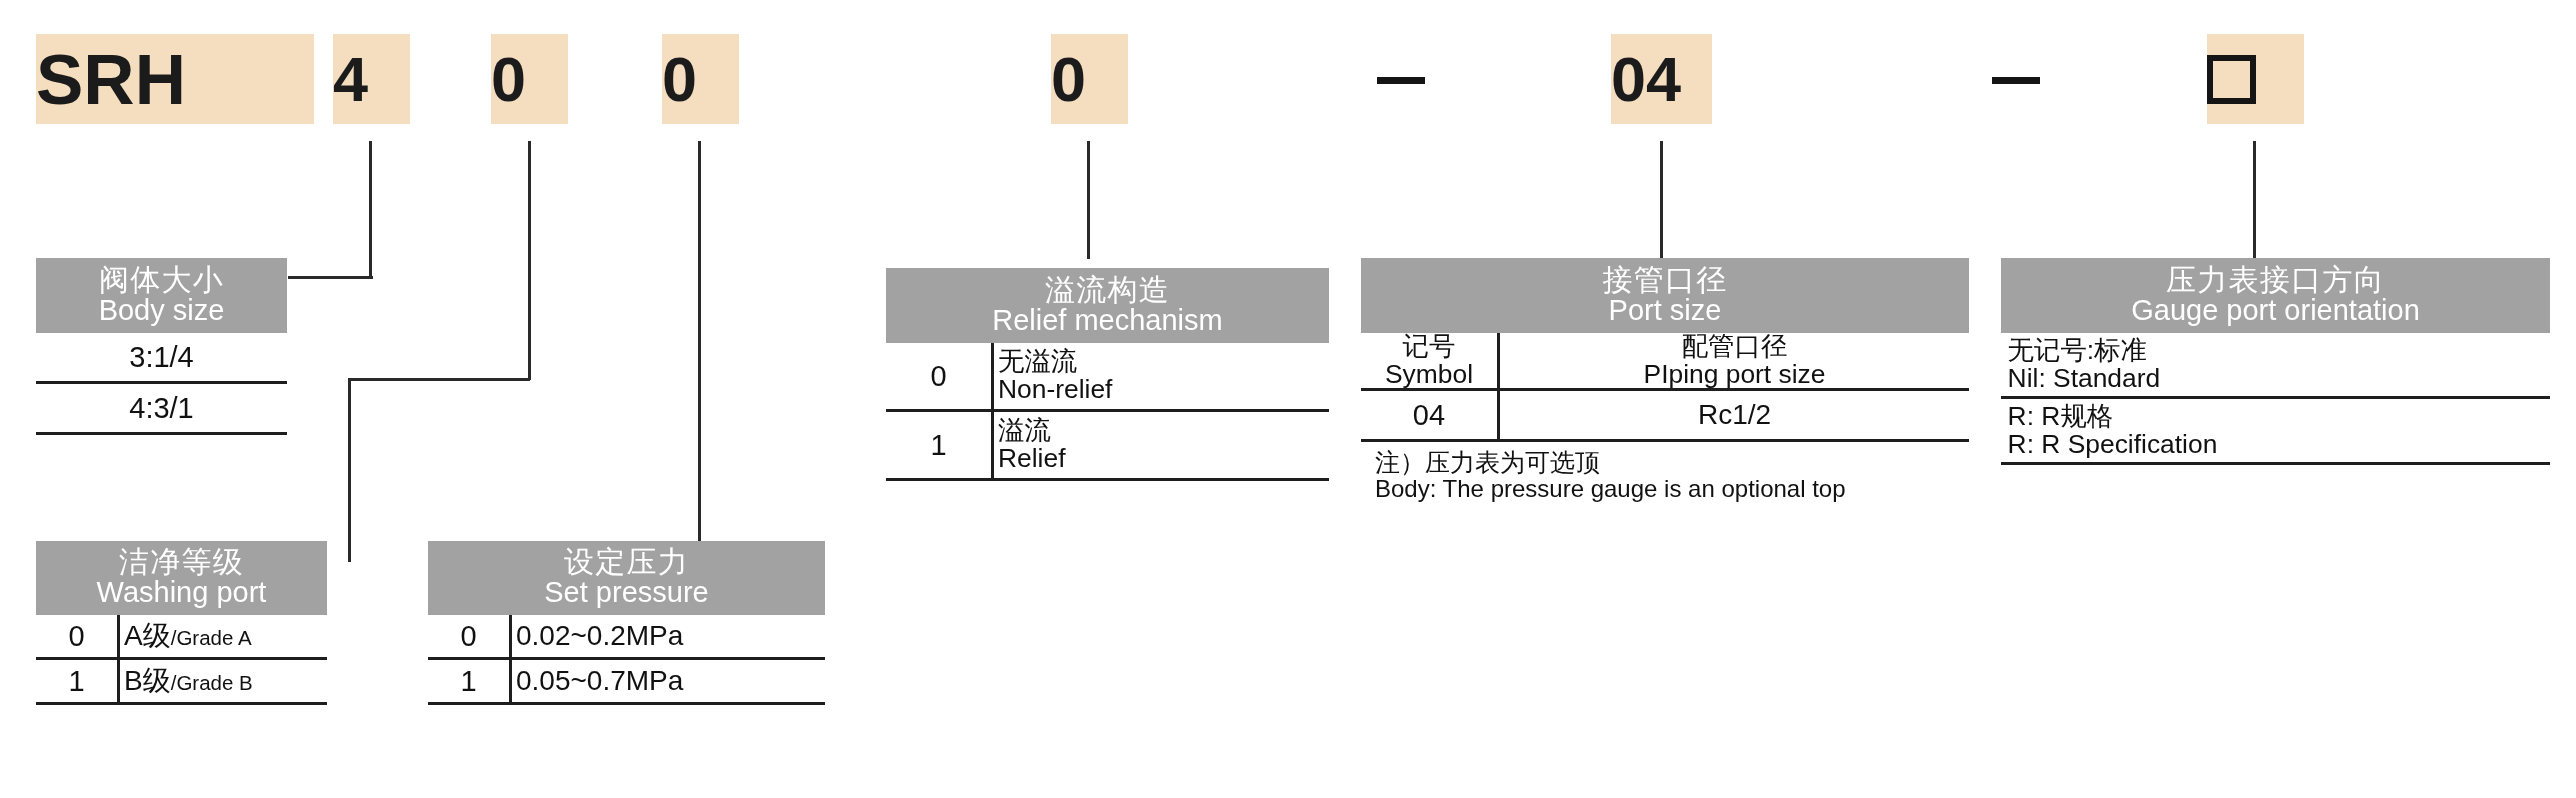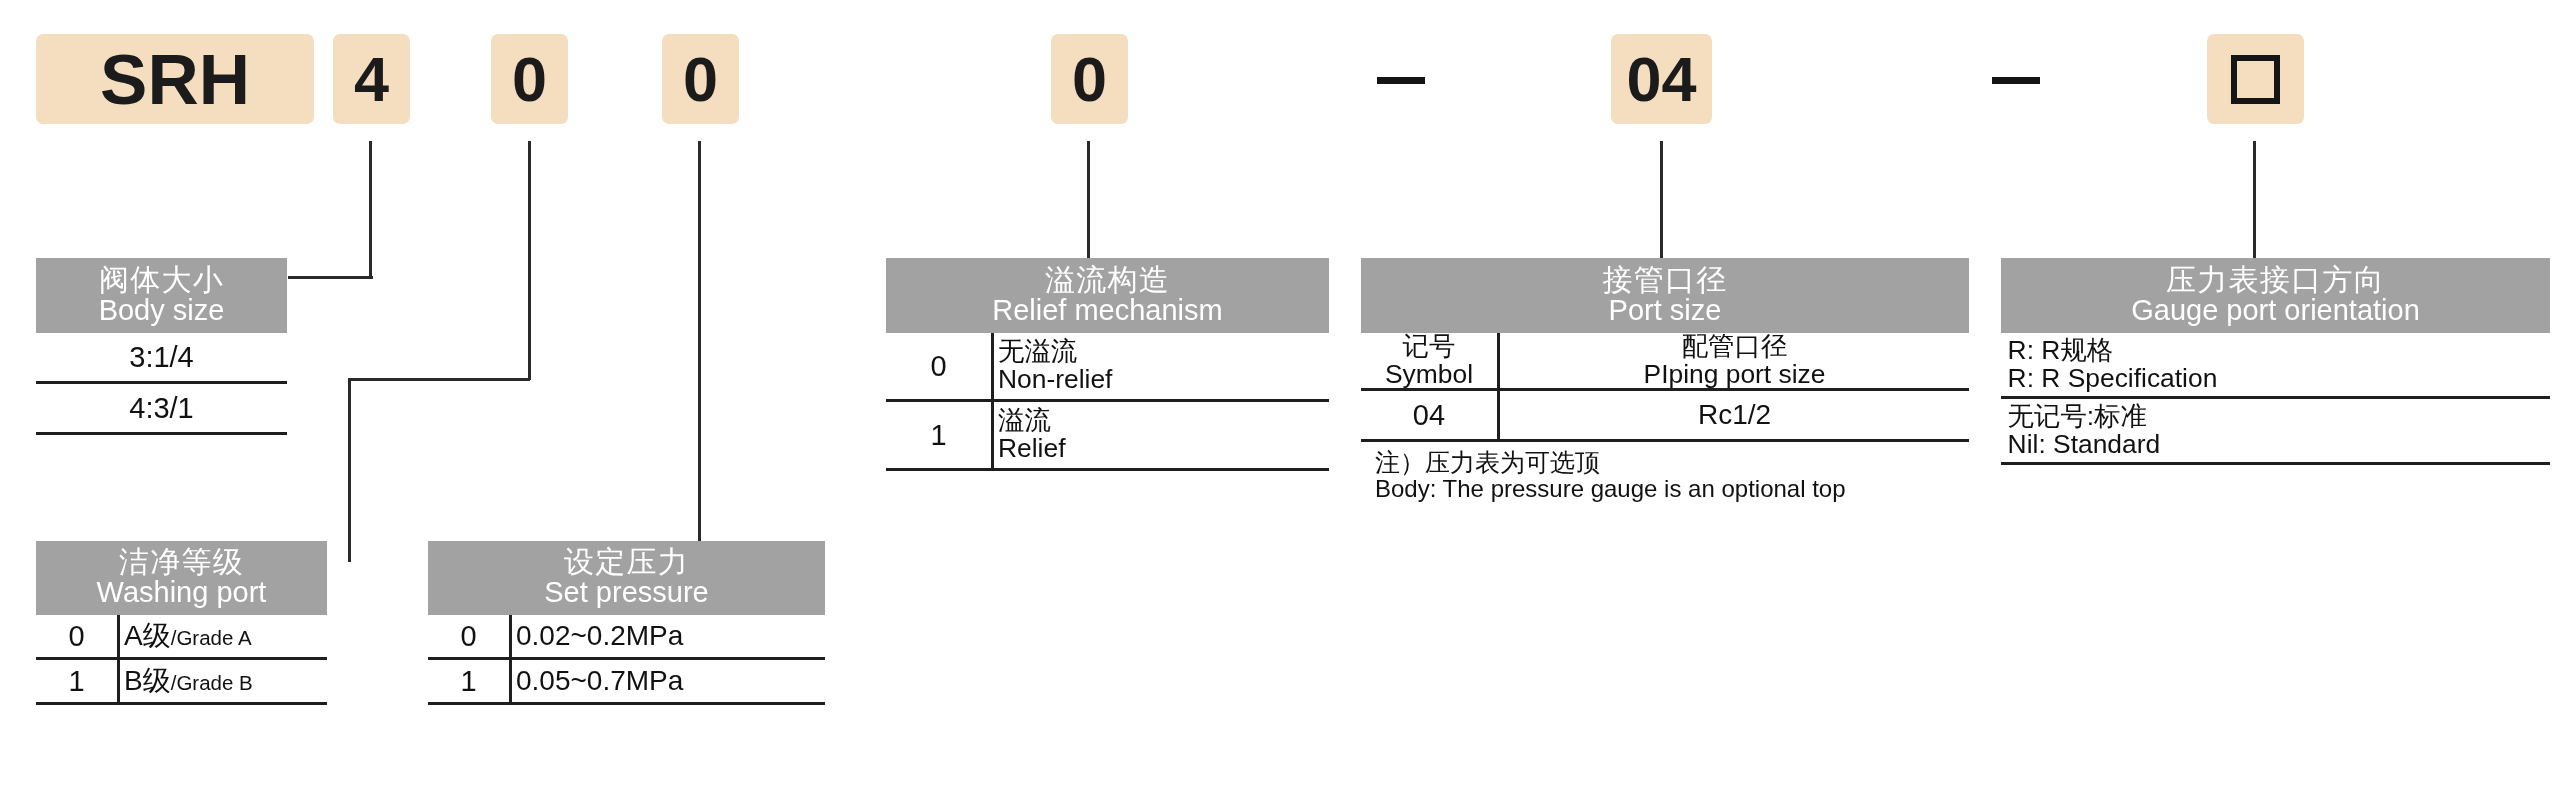--- a/index.html
+++ b/index.html
@@ -14,25 +14,24 @@
     font-family: "Liberation Sans", "DejaVu Sans", sans-serif;
     overflow: hidden;
   }
 
   
   .code-box {
     position: absolute;
     background: #F5DEC0;
     display: flex;
     align-items: center;
-    justify-content: center;
+    justify-content: flex-start;
     color: #1b1b1b;
     font-weight: bold;
     line-height: 1;
-    border-radius: 7px;
   }
   .code-box span { display: block; }
 
   .dash {
     position: absolute;
     background: #151515;
   }
 
   .sq-outline {
     width: 49px;
@@ -217,21 +216,21 @@
       <td class="sym divcol" style="height:42px;">1</td>
       <td>
         <span class="one">0.05~0.7MPa</span>
       </td>
     </tr>
   </tbody>
     </table>
 </div>
 
 <div class="section" style="left:886px; top:258px; width:443px;">
-  <div class="sec-head" style="height:75px;">
+  <div class="sec-head" style="height:75px;margin-top:10px;">
     <div class="cn">溢流构造</div>
     <div class="en">Relief mechanism</div>
   </div>
   <table class="tbl">
     <tbody>
         <tr>
       <td class="sym divcol" style="height:66px; width:97px;">0</td>
       <td>
         <span class="cn">无溢流</span>
         <span class="en">Non-relief</span>
@@ -281,26 +280,26 @@
 
 <div class="section" style="left:2001px; top:258px; width:549px;">
   <div class="sec-head" style="height:75px;">
     <div class="cn">压力表接口方向</div>
     <div class="en">Gauge port orientation</div>
   </div>
   <table class="tbl">
     <tbody>
         <tr>
       <td style="height:63px; padding-left:6.6px;">
+        <span class="cn">无记号:标准</span>
+        <span class="en">Nil: Standard</span>
+      </td>
+    </tr>
+    <tr>
+      <td style="height:63px; padding-left:6.6px;">
         <span class="cn">R: R规格</span>
         <span class="en">R: R Specification</span>
       </td>
     </tr>
-    <tr>
-      <td style="height:63px; padding-left:6.6px;">
-        <span class="cn">无记号:标准</span>
-        <span class="en">Nil: Standard</span>
-      </td>
-    </tr>
   </tbody>
     </table>
 </div>
 
 
 </body></html>

